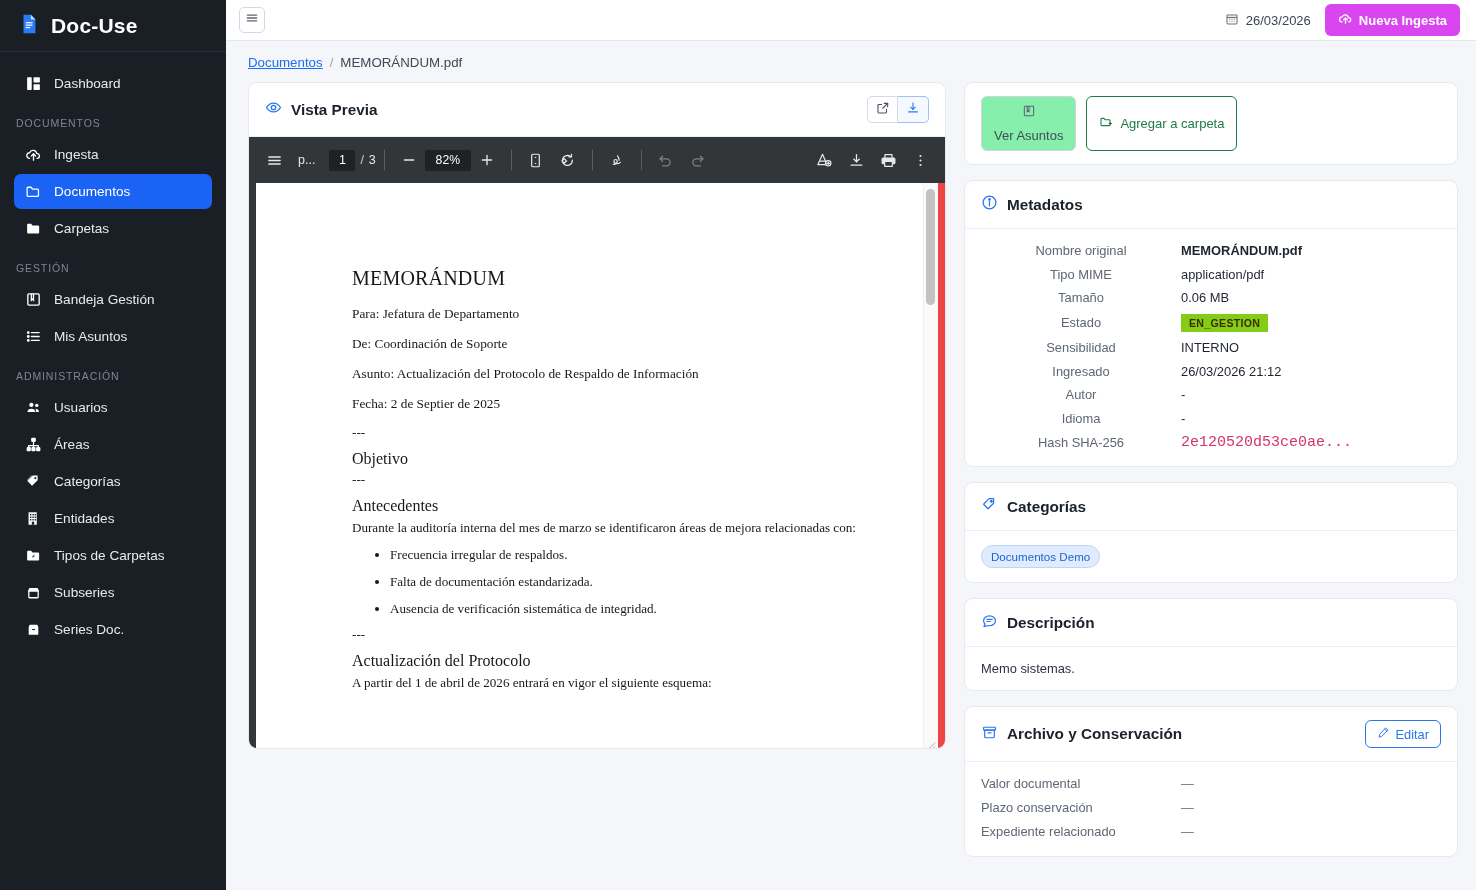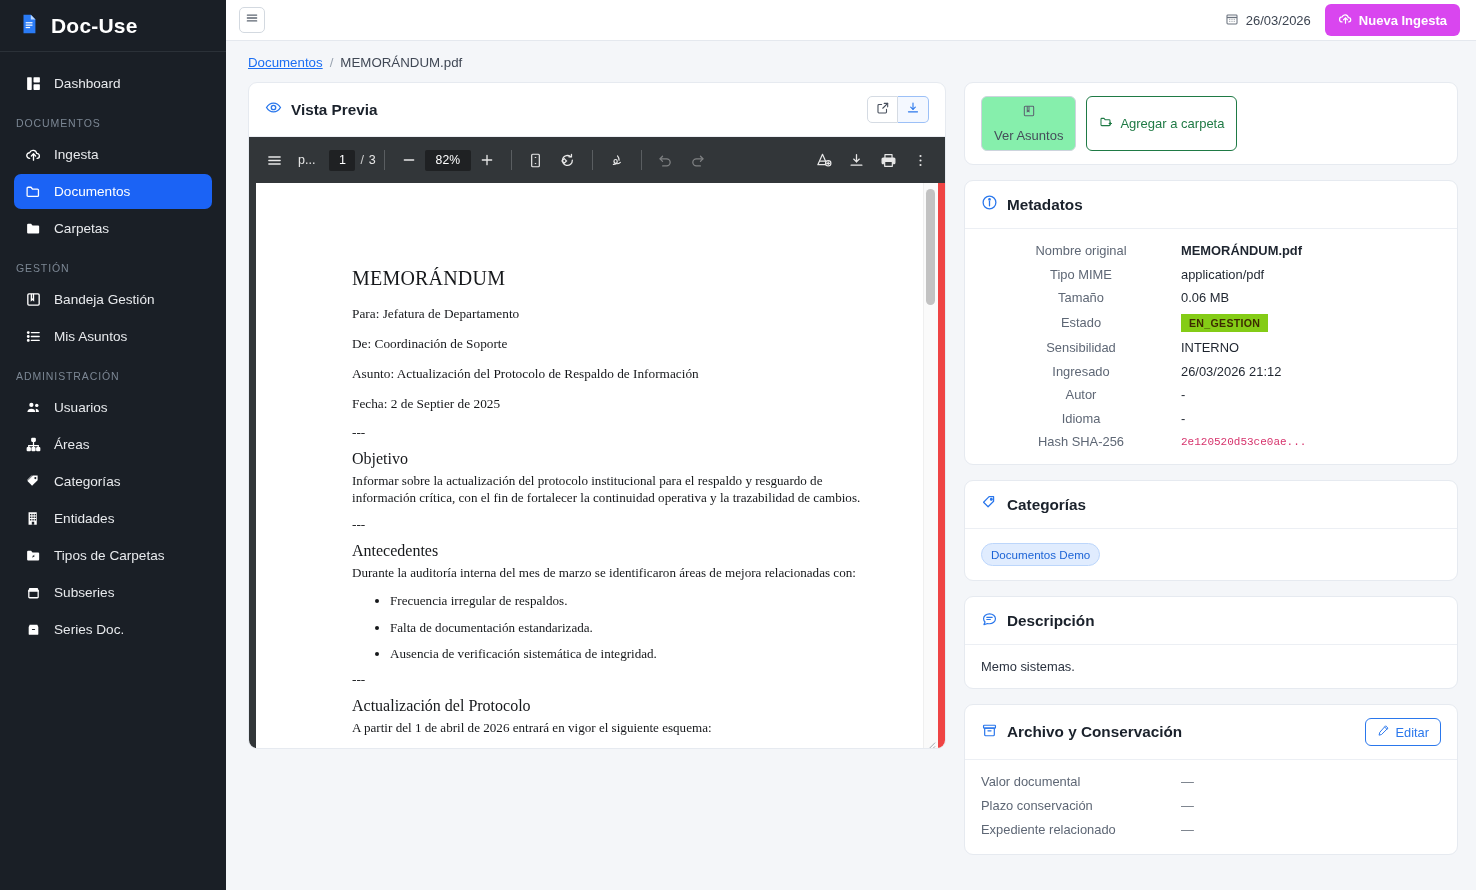--- a/index.html
+++ b/index.html
@@ -156,21 +156,21 @@
   .meta-body { padding: 14px 16px 15px 16px; }
   .meta-row { display: flex; align-items: center; margin-bottom: 8.5px; font-size: 12.9px; text-align: center; }
   .meta-row:last-child { margin-bottom: 0; }
   .meta-k { flex: 0 0 200px; color: #5e6775; }
   .meta-v { color: #1e252f; }
   .meta-v.b { font-weight: bold; }
   .badge-amber {
     background: #84cc16; color: #3d2c00; font-size: 10.6px; font-weight: bold;
     padding: 3px 8px; border-radius: 0; letter-spacing: .3px;
   }
-  .hash { font-family: "Liberation Mono", monospace; font-size: 11px; color: #d6336c; }
+  .hash { font-family: "Liberation Mono", monospace; font-size: 15px; color: #d6336c; }
   .cat-body { padding: 14px 16px; }
   .chip {
     display: inline-block; background: #e0ecfe; color: #1b63d6; border: 1px solid #bcd6fb;
     font-size: 11.6px; padding: 4px 9px; border-radius: 12px; text-align: right;
   }
   .desc-body { padding: 14px 16px; font-size: 12.9px; color: #2b3340; }
   .arch-body { padding: 14px 16px 17px 16px; }
   .arch-row { display: flex; font-size: 12.9px; margin-bottom: 9px; }
   .arch-row:last-child { margin-bottom: 0; }
   .arch-k { flex: 0 0 200px; color: #5e6775; }
@@ -526,21 +526,20 @@
 
               <div class="pdf-page-area">
                 <div class="doc-page">
                   <div class="doc-h1">MEMORÁNDUM</div>
                   <div class="doc-p">Para: Jefatura de Departamento</div>
                   <div class="doc-p">De: Coordinación de Soporte</div>
                   <div class="doc-p">Asunto: Actualización del Protocolo de Respaldo de Información</div>
                   <div class="doc-p">Fecha: 2 de Septier de 2025</div>
                   <div class="doc-rule">---</div>
                   <div class="doc-h2">Objetivo</div>
-                  <div class="doc-body">Informar sobre la actualización del protocolo institucional para el respaldo y resguardo de información crítica, con el fin de fortalecer la continuidad operativa y la trazabilidad de cambios.</div>
                   <div class="doc-rule">---</div>
                   <div class="doc-h2">Antecedentes</div>
                   <div class="doc-body">Durante la auditoría interna del mes de marzo se identificaron áreas de mejora relacionadas con:</div>
                   <ul class="doc-ul">
                     <li>Frecuencia irregular de respaldos.</li>
                     <li>Falta de documentación estandarizada.</li>
                     <li>Ausencia de verificación sistemática de integridad.</li>
                   </ul>
                   <div class="doc-rule">---</div>
                   <div class="doc-h2">Actualización del Protocolo</div>

